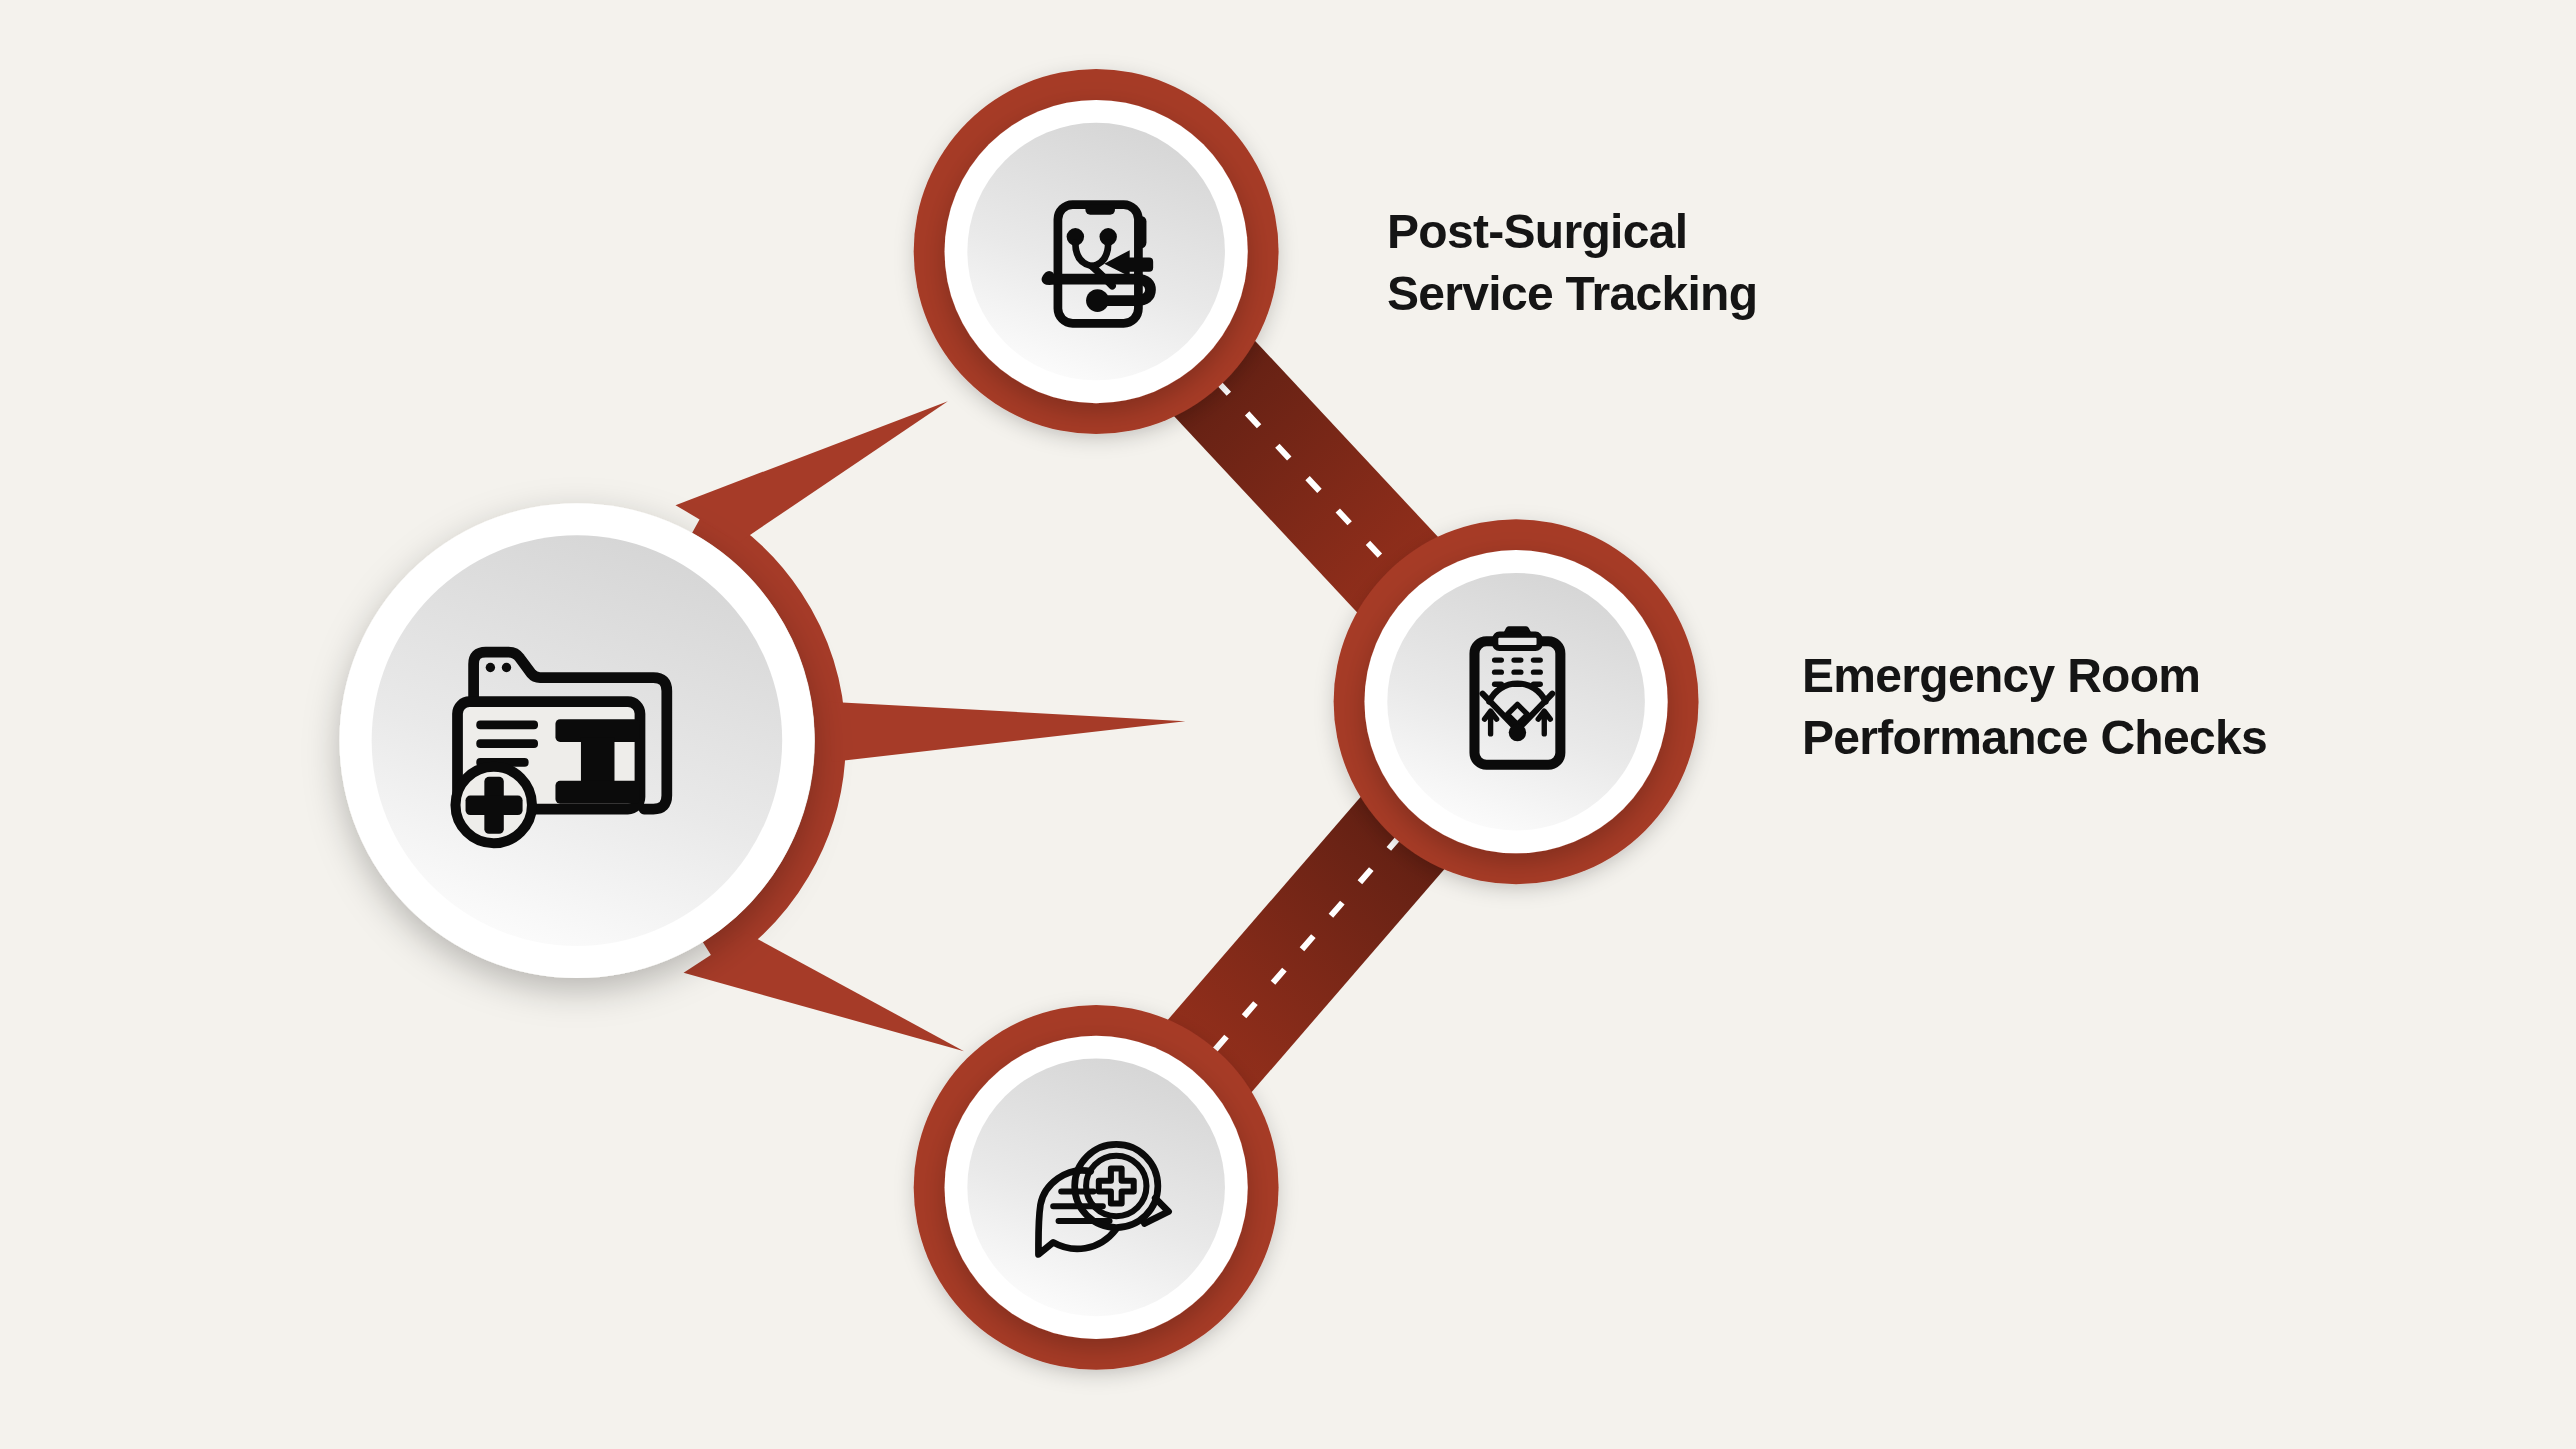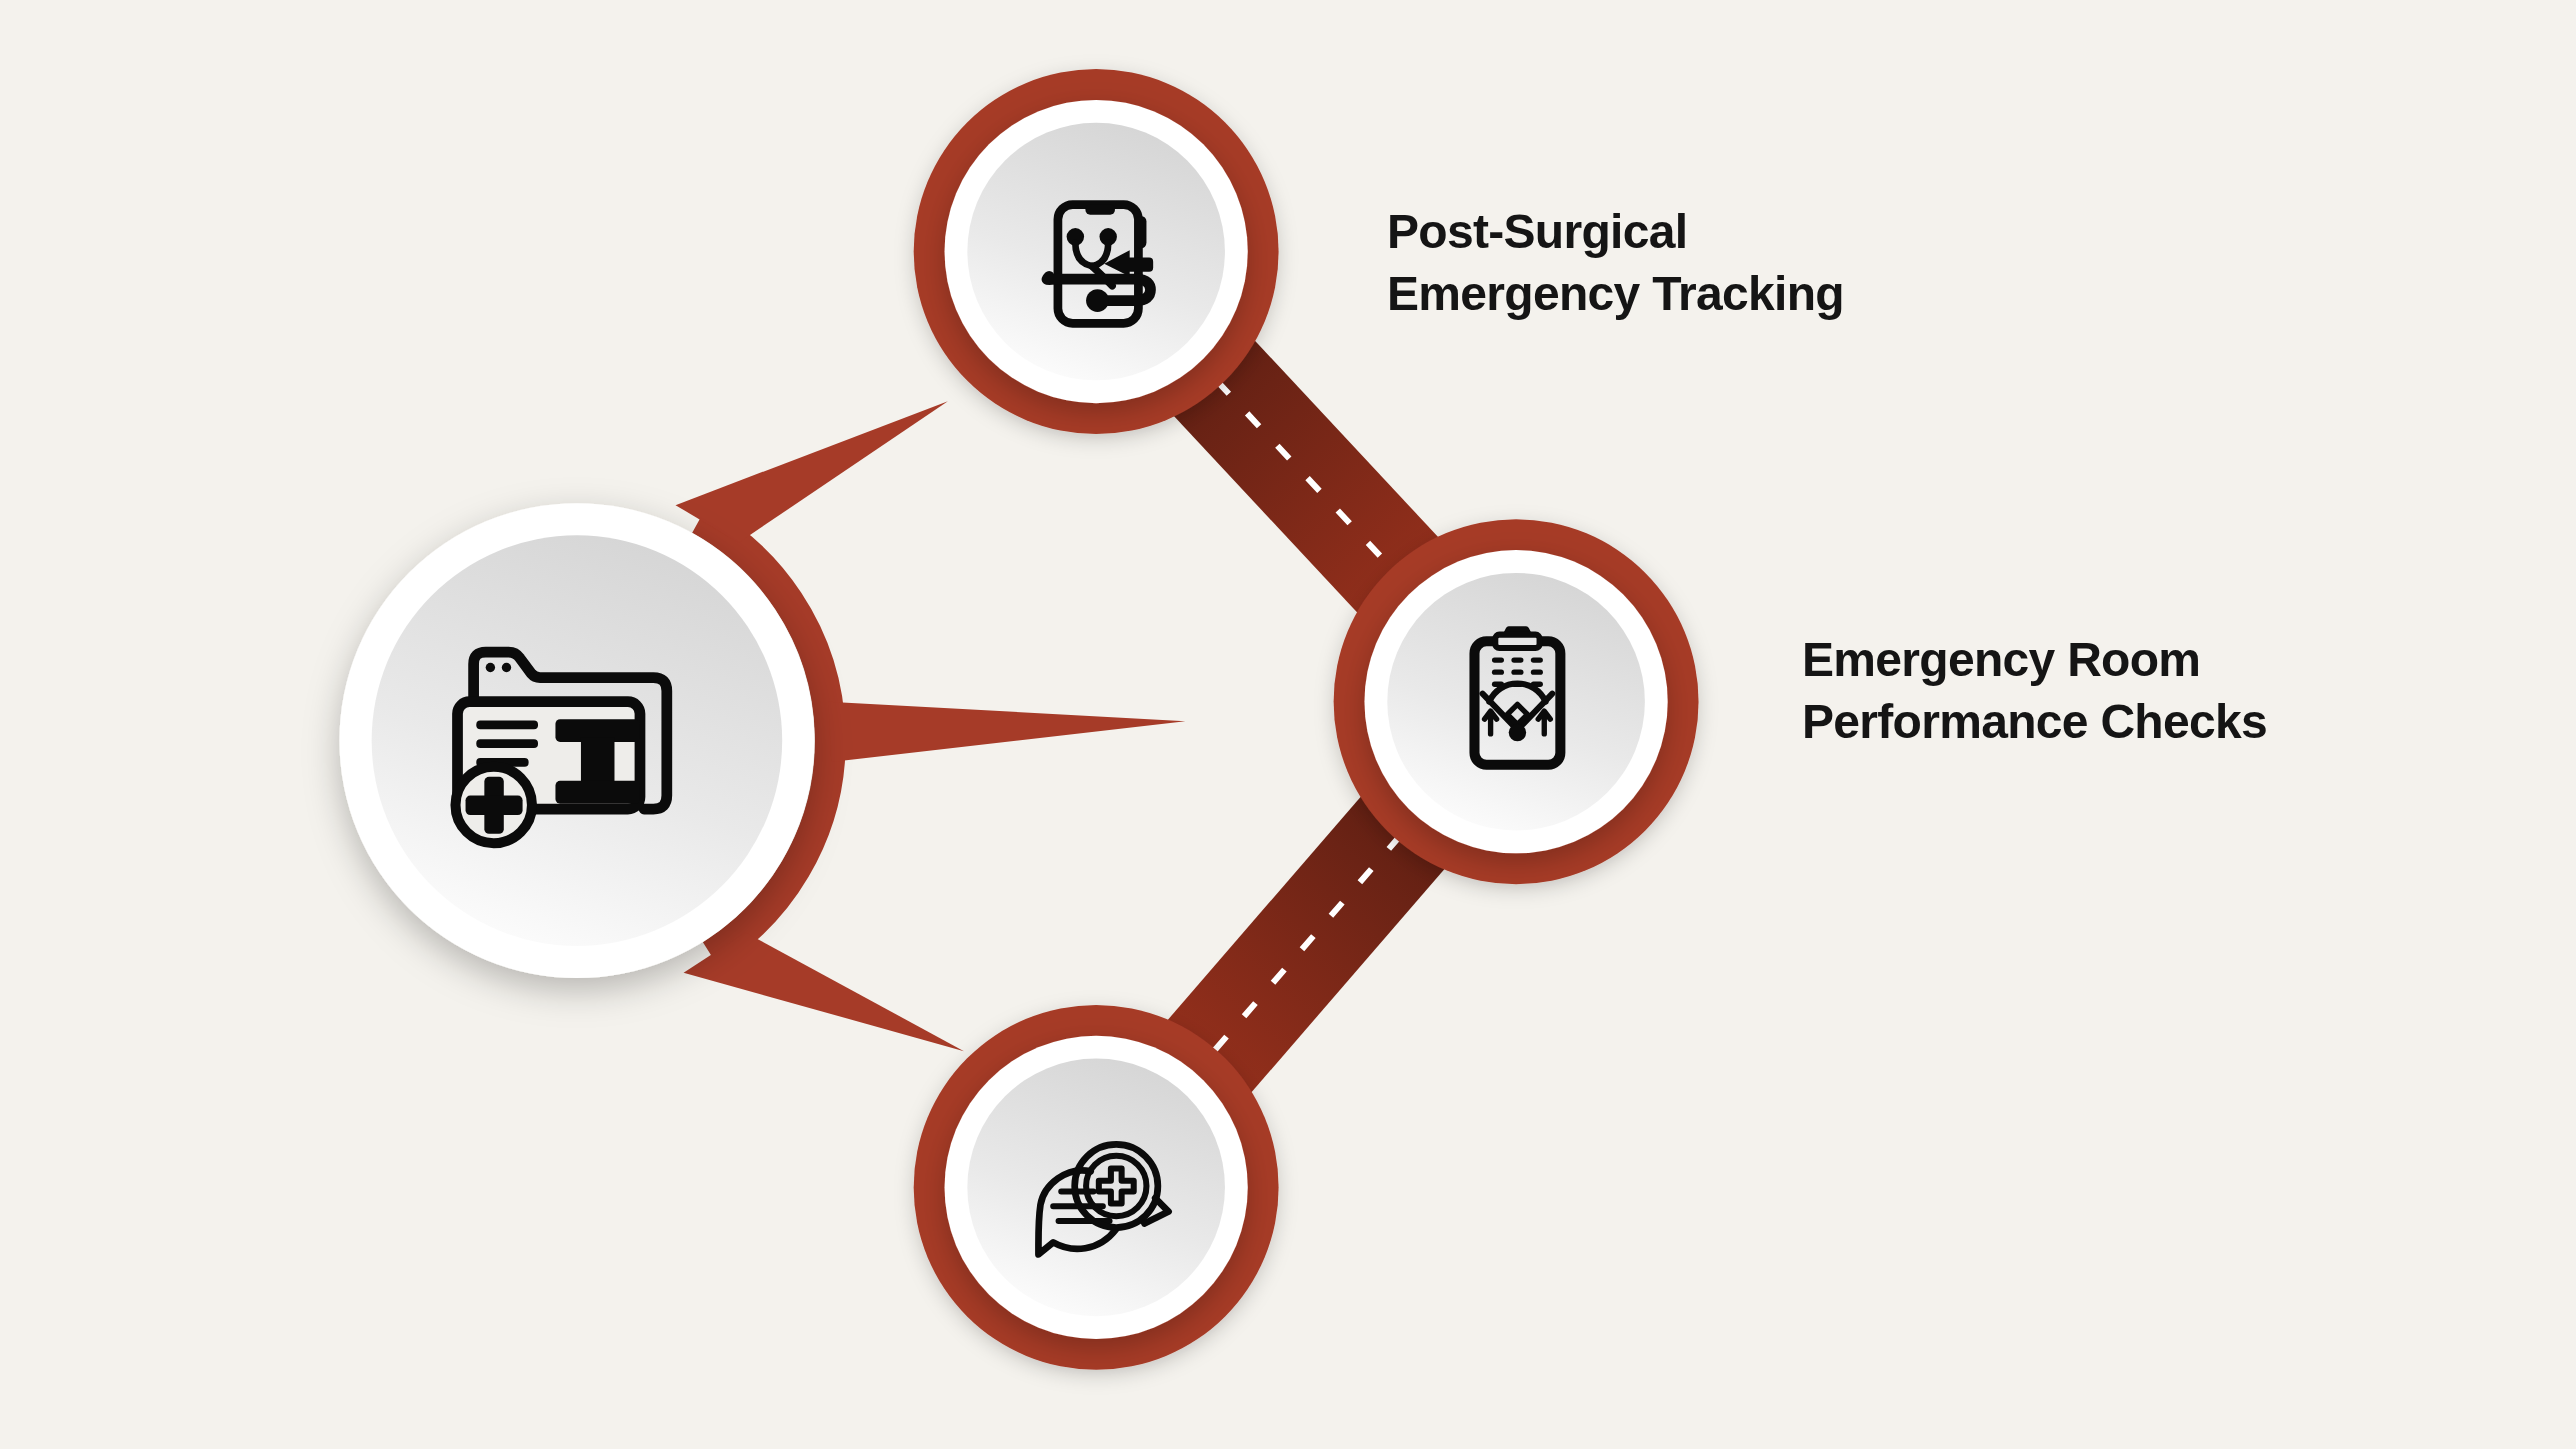--- a/index.html
+++ b/index.html
@@ -159,18 +159,18 @@
       <path d="M -52 -6 H -4 M -64 16 H 10 M -56 38 H 20" stroke-width="9"></path>
       <circle cx="30" cy="-14" r="62"></circle>
       <path d="M 88 4 L 108 24 L 72 42"></path>
       <circle cx="30" cy="-14" r="45" stroke-width="9"></circle>
       <path d="M 22 -40 H 38 V -22 H 56 V -6 H 38 V 12 H 22 V -6 H 4 V -22 H 22 Z" stroke-width="9"></path>
     </g>
   </g>
 </svg>
 
 <div class="node-label" style="left:1387px; top:201px">Post-Surgical
-Emergency Tracking</div>
-<div class="node-label" style="left:1802px; top:629px">Emergency Room
+Service Tracking</div>
+<div class="node-label" style="left:1802px; top:645px">Emergency Room
 Performance Checks</div>
 
 </div>
 
 
 </body></html>

